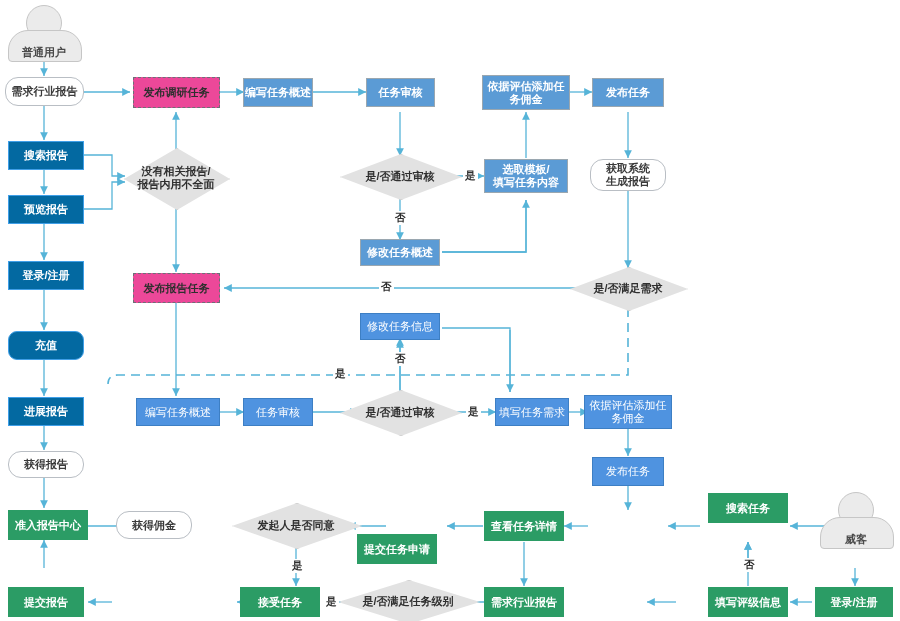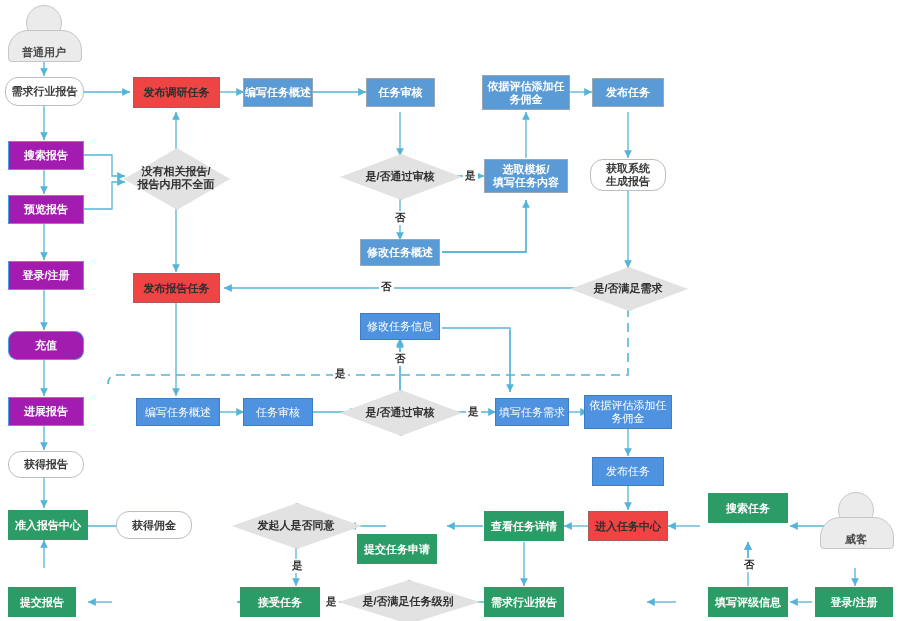--- a/index.html
+++ b/index.html
@@ -4,26 +4,26 @@
 <style>
   html,body{margin:0;padding:0;background:#ffffff;}
   body{font-family:"Liberation Sans","DejaVu Sans",sans-serif;}
   #canvas{position:relative;width:900px;height:621px;background:#fff;overflow:hidden;}
   #canvas svg.wires{position:absolute;left:0;top:0;width:900px;height:621px;pointer-events:none;}
 
   .node{position:absolute;box-sizing:border-box;display:flex;align-items:center;justify-content:center;
         text-align:center;line-height:1.15;white-space:pre-line;z-index:3;}
 
   
-  .b-blue      {background:#a21caf;border:1px solid #3f9fe8;color:#ffffff;font-size:11px;font-weight:700;}
+  .b-blue      {background:#0369a1;border:1px solid #3f9fe8;color:#ffffff;font-size:11px;font-weight:700;}
   .b-blue2     {background:#5b9bd5;border:1px solid #9aa7b0;color:#ffffff;font-size:11px;font-weight:700;}
   .b-blue3     {background:#4f93e0;border:1px solid #3d7fc4;color:#ffffff;font-size:11px;font-weight:400;}
   .b-green     {background:#2b9c65;border:1px solid #2b9c65;color:#ffffff;font-size:11px;font-weight:700;}
   .b-white     {background:#ffffff;border:1px solid #b9bec4;color:#3a3a3a;font-size:11px;font-weight:700;border-radius:13px;}
-  .b-dash      {background:#ef4444;border:1.4px dashed #6b7177;color:#2f2f2f;font-size:11px;font-weight:700;}
+  .b-dash      {background:#ec4899;border:1.4px dashed #6b7177;color:#2f2f2f;font-size:11px;font-weight:700;}
 
   .diamond{position:absolute;z-index:3;}
   .diamond .dshape{position:absolute;left:0;top:0;width:100%;height:100%;
       background:#e2e2e2;border:1px solid #cfcfcf;
       clip-path:polygon(50% 0,100% 50%,50% 100%,0 50%);}
   .diamond .dlabel{position:absolute;left:0;top:0;width:100%;height:100%;display:flex;
       align-items:center;justify-content:center;text-align:center;white-space:pre-line;
       color:#2f2f2f;font-size:11px;font-weight:700;line-height:1.15;}
 
   .actor{position:absolute;z-index:3;}
@@ -168,21 +168,21 @@
   </div>
   <div class="node b-white" style="left:8px;top:451px;width:76px;height:27px;">
     <span>获得报告</span>
   </div>
   <div class="node b-green" style="left:8px;top:510px;width:80px;height:30px;">
     <span>准入报告中心</span>
   </div>
   <div class="node b-white" style="left:116px;top:511px;width:76px;height:28px;">
     <span>获得佣金</span>
   </div>
-  <div class="node b-green" style="left:8px;top:587px;width:68px;height:30px;">
+  <div class="node b-green" style="left:8px;top:587px;width:76px;height:30px;">
     <span>提交报告</span>
   </div>
 
   <div class="node b-dash" style="left:133px;top:77px;width:87px;height:31px;">
     <span>发布调研任务</span>
   </div>
   <div class="node b-blue2" style="left:243px;top:78px;width:70px;height:29px;">
     <span>编写任务概述</span>
   </div>
   <div class="node b-blue2" style="left:366px;top:78px;width:69px;height:29px;">
@@ -223,23 +223,20 @@
     <span>填写任务需求</span>
   </div>
   <div class="node b-blue3" style="left:584px;top:395px;width:88px;height:34px;">
     <span>依据评估添加任
 务佣金</span>
   </div>
   <div class="node b-blue3" style="left:592px;top:457px;width:72px;height:29px;">
     <span>发布任务</span>
   </div>
 
-  <div class="node b-dash" style="left:588px;top:511px;width:80px;height:30px;">
-    <span>进入任务中心</span>
-  </div>
   <div class="node b-green" style="left:484px;top:511px;width:80px;height:30px;">
     <span>查看任务详情</span>
   </div>
   <div class="node b-green" style="left:484px;top:587px;width:80px;height:30px;">
     <span>需求行业报告</span>
   </div>
   <div class="node b-green" style="left:357px;top:511px;width:80px;height:30px;margin-top:23px;">
     <span>提交任务申请</span>
   </div>
   <div class="node b-green" style="left:240px;top:587px;width:80px;height:30px;">

